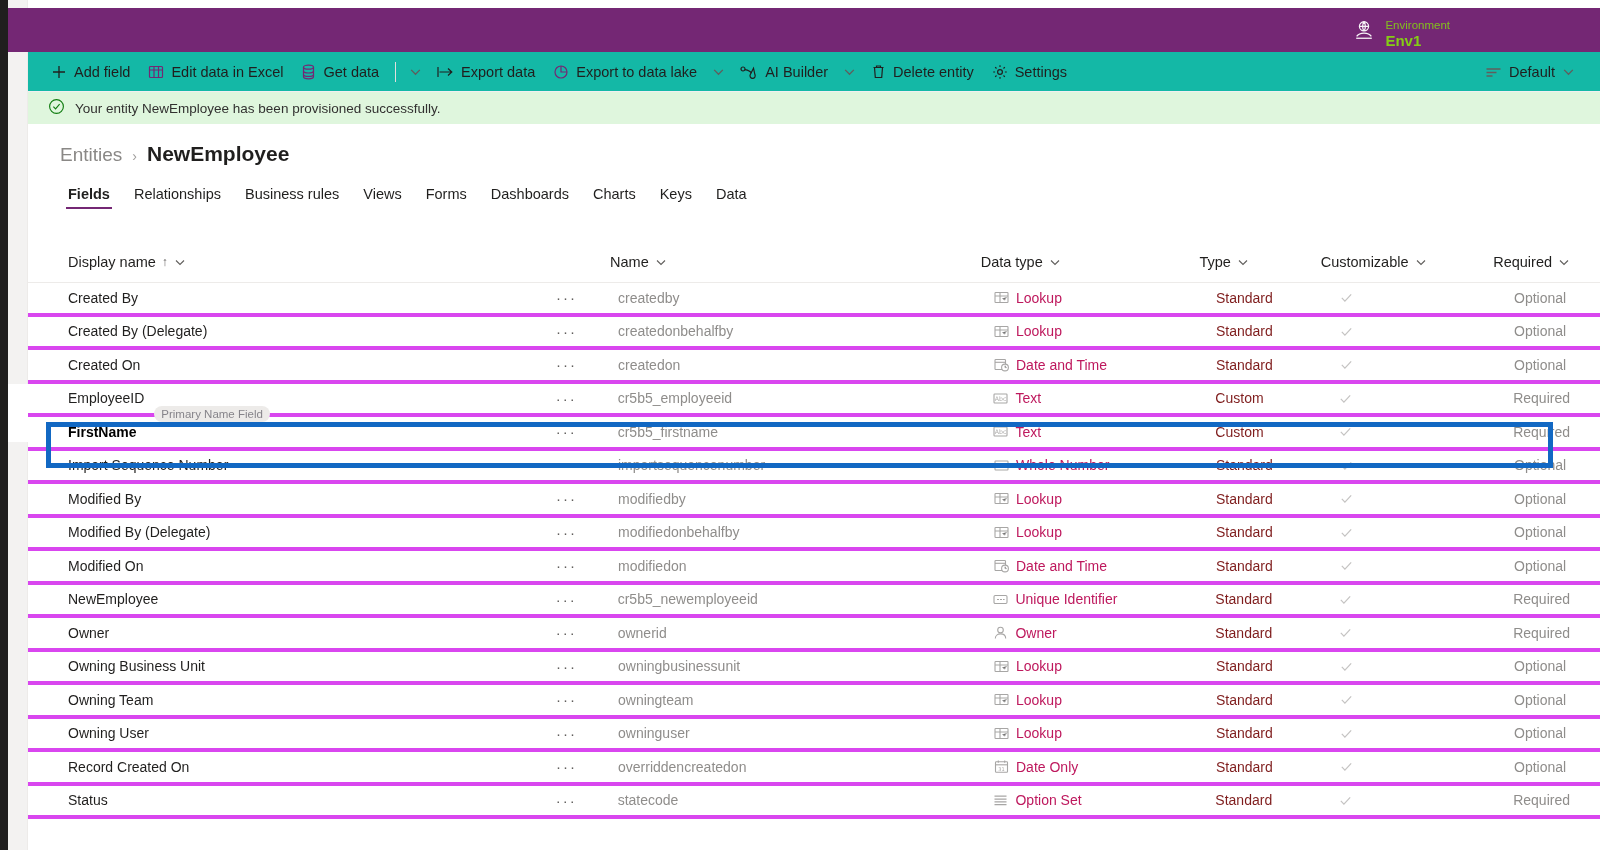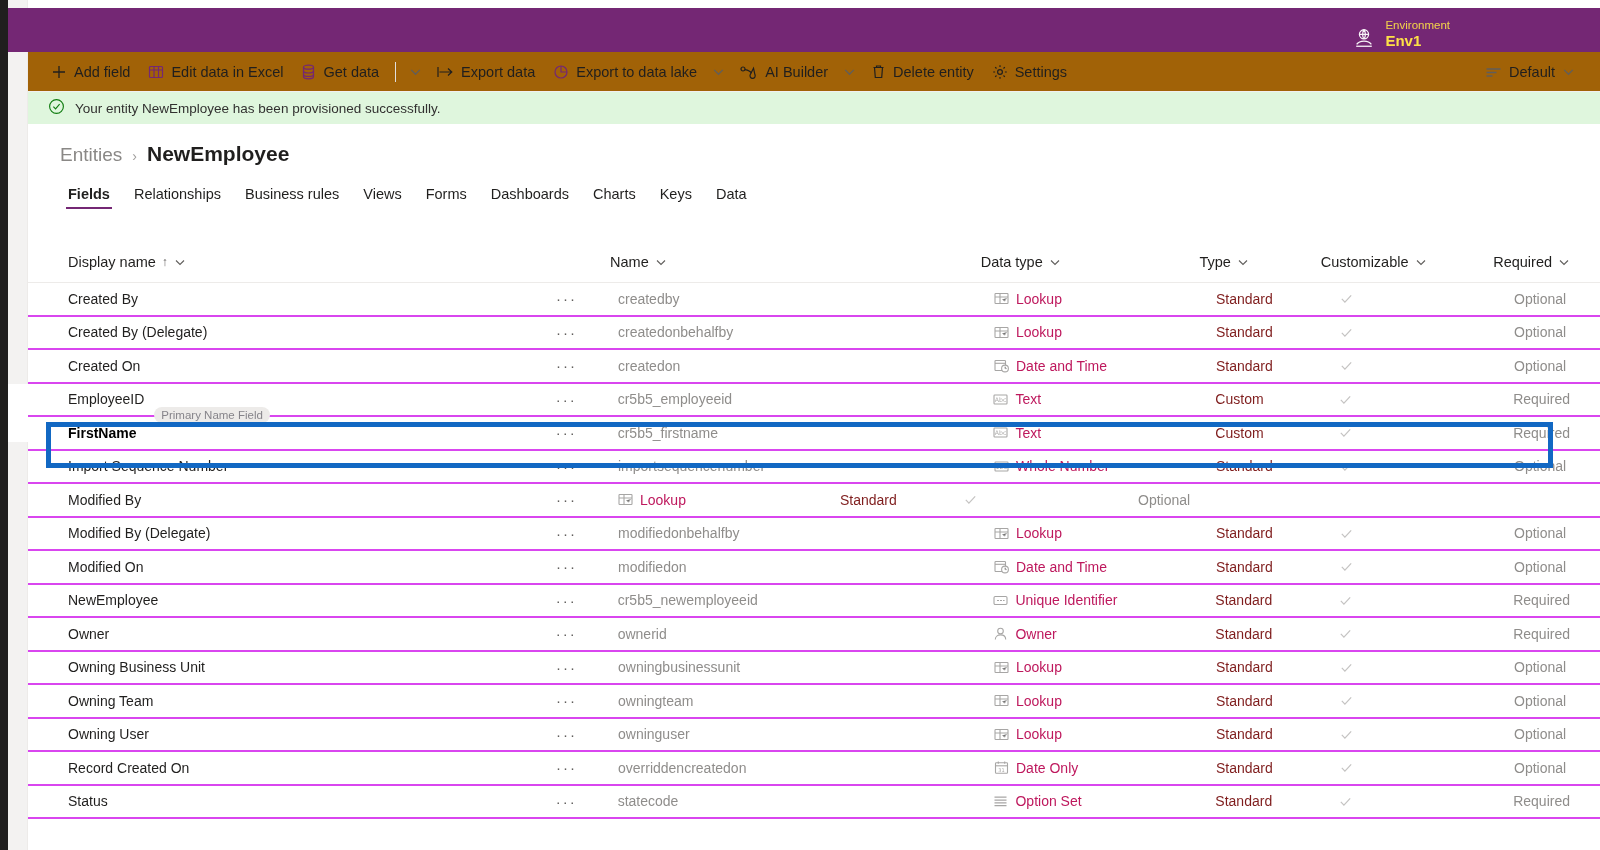--- a/index.html
+++ b/index.html
@@ -33,34 +33,34 @@
   
   .topbar {
     position: absolute; left: 8px; top: 8px;
     width: 1592px; height: 44px;
     background: #742774;
     display: flex; align-items: center;
     justify-content: flex-end;
     padding-right: 150px;
   }
   .env-chip {
-    display: flex; align-items: flex-end; gap: 10px;
-    color: #fde047;
+    display: flex; align-items: flex-start; gap: 10px;
+    color: #84cc16;
     margin-top: 8px;
   }
   .env-icon { width: 22px; height: 22px; opacity: .95; display:block; }
   .env-text { line-height: 1.15; }
   .env-label { font-size: 11.5px; opacity: .92; display: block; }
   .env-value { font-size: 15px; font-weight: 600; display: block; }
 
   
   .cmdbar {
     position: absolute; left: 28px; top: 52px;
     width: 1572px; height: 40px;
-    background: #a16207;
+    background: #14b8a6;
     display: flex; align-items: center;
     padding: 0 16px 0 14px;
     font-size: 14.5px;
     border-bottom: 1px solid #f1eff0;
   }
   .cmd {
     display: flex; align-items: center; gap: 7px;
     padding: 5px 9px; cursor: pointer;
     white-space: nowrap; color: #201f1e;
     border-radius: 2px;
@@ -116,21 +116,21 @@
   .grid-row {
     display: flex; align-items: center;
     height: 33.5px; padding-left: 40px; padding-right: 30px;
     font-size: 14px;
   }
   .grid-head {
     height: 42px; border-bottom: 1px solid #edebe9;
     color: #201f1e; font-size: 14.5px;
   }
   .grid-head .cell { display: flex; align-items: center; gap: 6px; cursor: pointer; }
-  .grid-body-row { border-bottom: 2px solid #d946ef; cursor: pointer; }
+  .grid-body-row { border-bottom: 4px solid #d946ef; cursor: pointer; }
 
   .c-display { width: 488px; display: flex; align-items: center; gap: 10px; color:#201f1e; }
   .c-ellipsis { width: 62px; color: #605e5c; letter-spacing: 2px; font-size: 15px; }
   .c-name { width: 376px; color: #8f8d8b; }
   .c-type { width: 222px; display: flex; align-items: center; gap: 7px; color: #be185d; }
   .c-kind { width: 123px; color: #7f1d1d; }
   .c-cust { width: 175px; color: #a6a4a2; }
   .c-req { flex: 1 1 auto; color: #8f8d8b; }
 
   .grid-head .c-display, .grid-head .c-name, .grid-head .c-type,
@@ -509,20 +509,21 @@
                 <path d="M3 8.4l3.3 3.4L13 4.6"></path>
               </svg>
             </div>
             <div class="c-req">Optional</div>
           </div>
           <div class="grid-row grid-body-row">
             <div class="c-display">
               <span>Modified By</span>
             </div>
             <div class="c-ellipsis">···</div>
+            <div class="c-name">modifiedby</div>
             <div class="c-type">
               <svg class="dt-icon" viewBox="0 0 15 15" style="color: rgb(96, 94, 92);">
                 <use href="#ic-lookup"></use>
               </svg>
               <span>Lookup</span>
             </div>
             <div class="c-kind">Standard</div>
             <div class="c-cust">
               <svg class="chk" viewBox="0 0 16 16" fill="none" stroke="#8a8886" stroke-width="1.3">
                 <path d="M3 8.4l3.3 3.4L13 4.6"></path>

